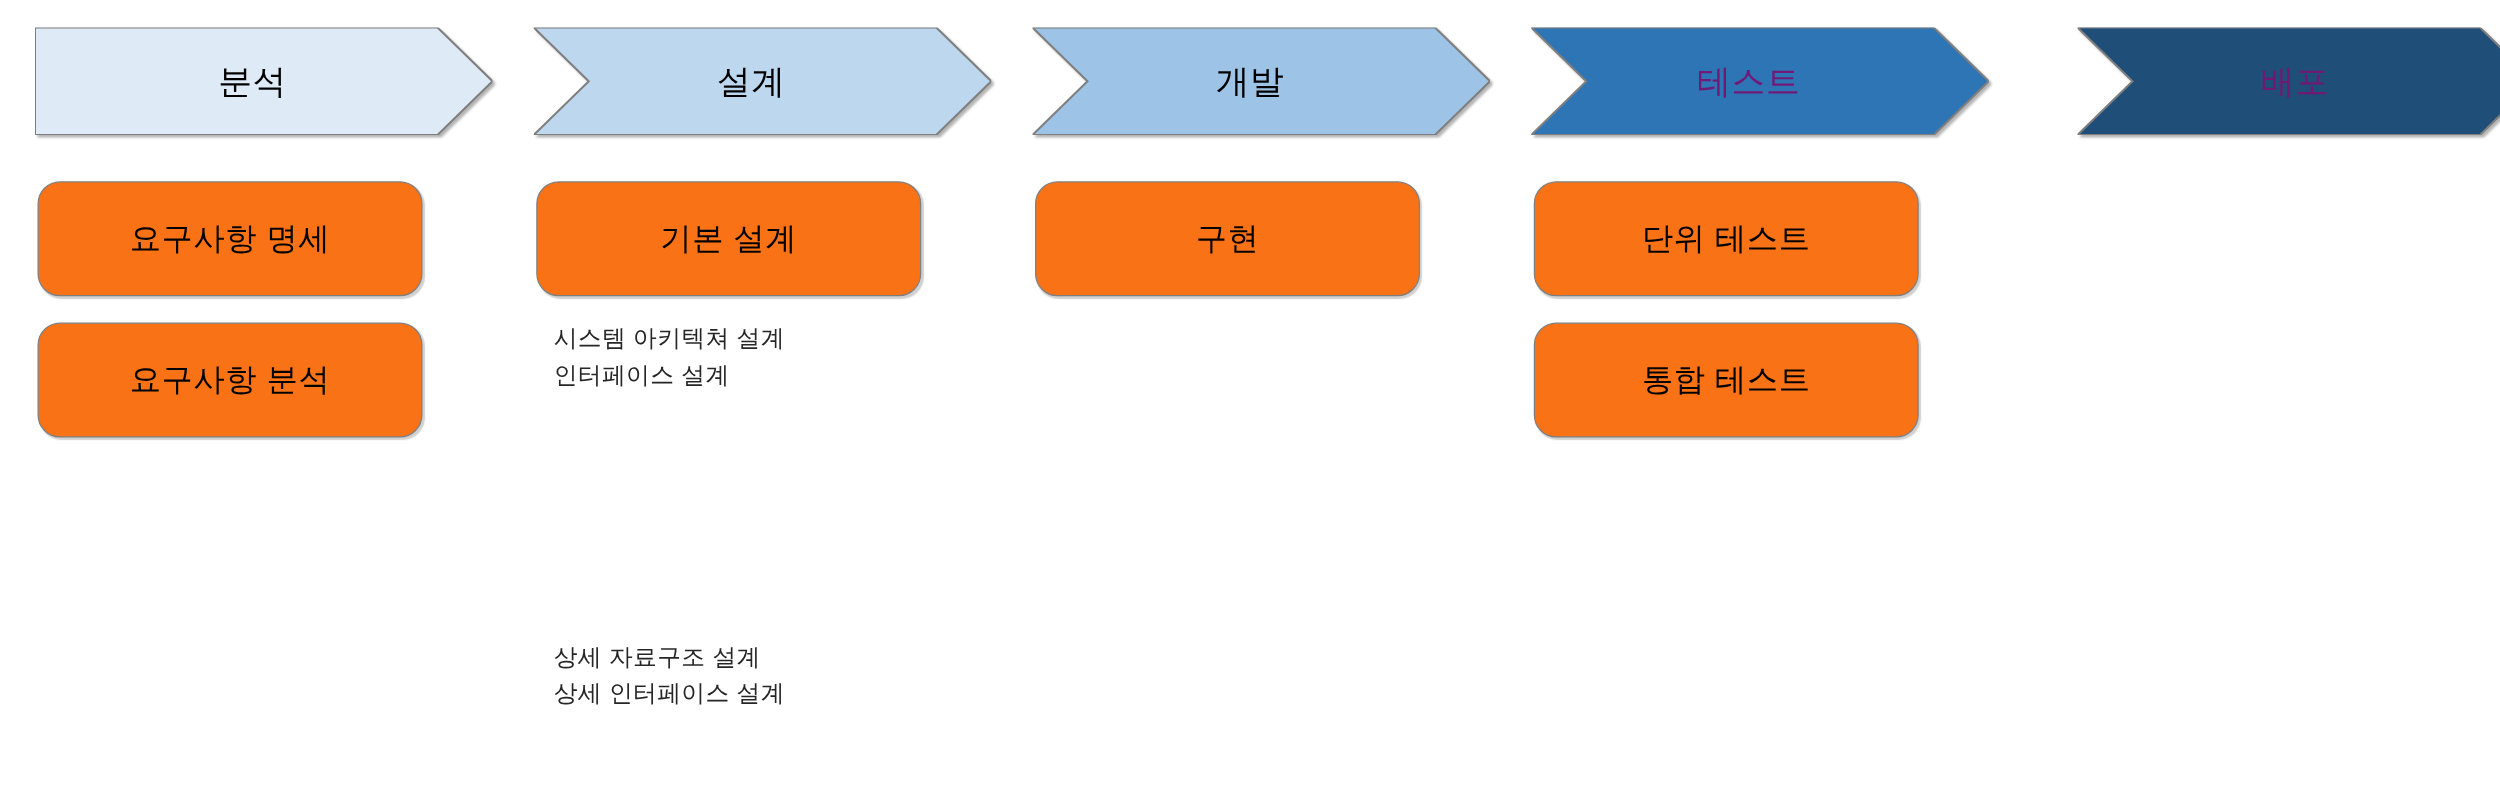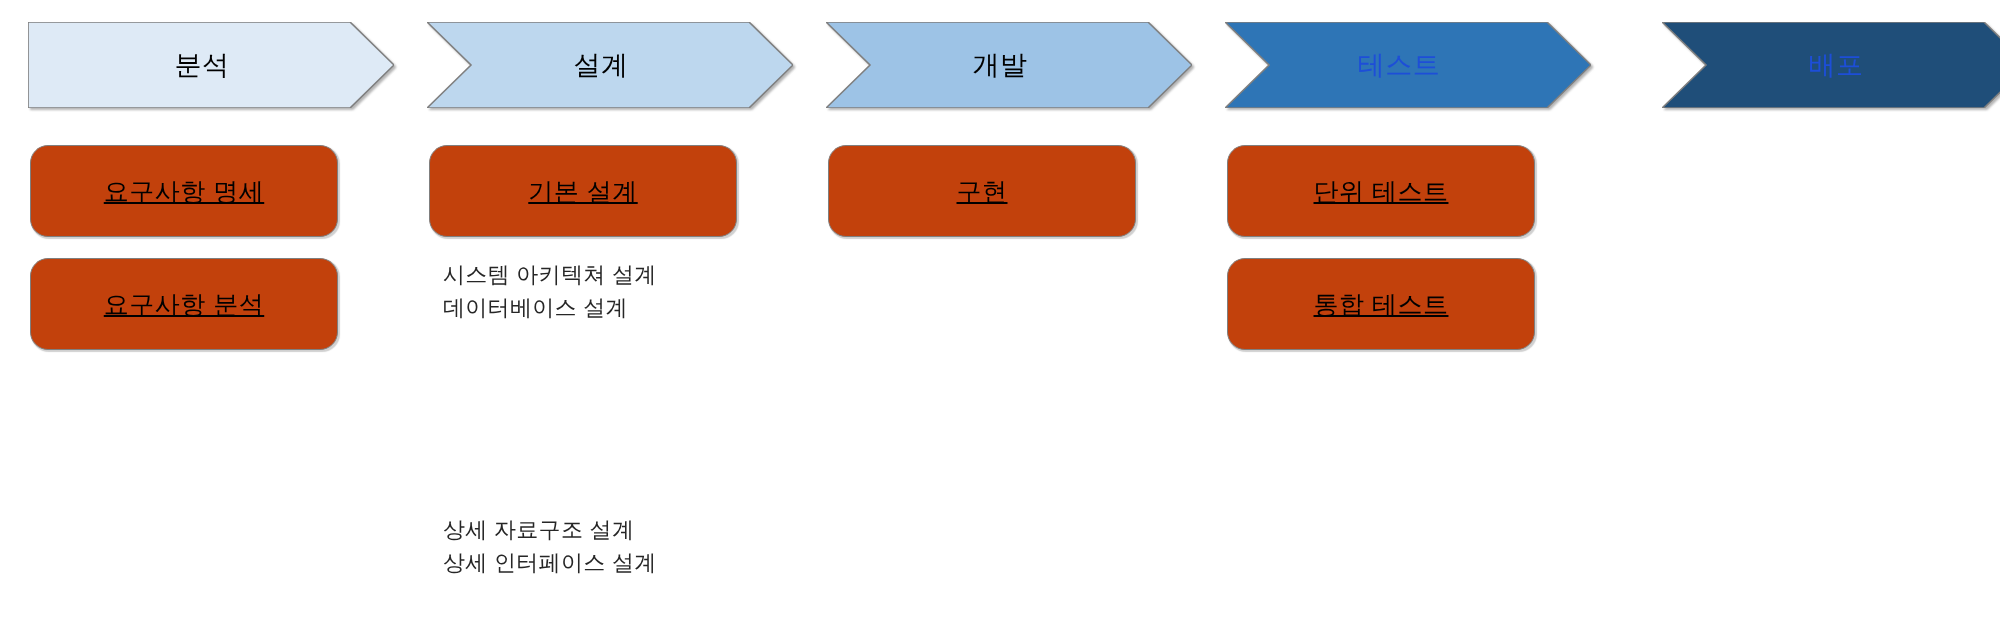--- a/index.html
+++ b/index.html
@@ -63,57 +63,56 @@
   .chevron-label {
     position: relative;
     z-index: 2;
     font-size: 27px;
     line-height: 1;
     letter-spacing: 0.5px;
     white-space: nowrap;
     transform: translateX(-9px);
   }
   .chevron-label.dark-text { color: #000000; }
-  .chevron-label.light-text { color: #1d4ed8; }
+  .chevron-label.light-text { color: #701a75; }
 
   
   .rbox {
     position: absolute;
     left: 30px;
     width: 308px;
     height: 92px;
     box-sizing: border-box;
-    background: #c2410c;
+    background: #f97316;
     border: 1.6px solid #7f7f7f;
     border-radius: 18px;
     display: flex;
     align-items: center;
     justify-content: center;
     box-shadow: 1.5px 1.5px 1px rgba(150,150,150,0.45);
-    text-decoration: underline;
   }
   .rbox-label {
     font-size: 25px;
     line-height: 1;
     color: #000000;
     white-space: nowrap;
     letter-spacing: 0.5px;
   }
 
   
   .slot-a { top: 145px; }
   .slot-b { top: 258px; text-align: center; }
   .slot-c { top: 400px; }
 
   
   .notes {
     position: absolute;
     left: 44px;
     width: 340px;
-    font-size: 22px;
+    font-size: 19px;
     line-height: 1.52;
     color: #262626;
     letter-spacing: 0.3px;
     white-space: nowrap;
   }
   .notes-a { top: 258px; }
   .notes-c { top: 513px; }
   .note-line { display: block; }
 </style>
 </head>
@@ -147,21 +146,21 @@
             </svg>
           </div>
           <span class="chevron-label dark-text">설계</span>
         </div>
       </div>
       <div class="rbox slot-a">
         <span class="rbox-label">기본 설계</span>
       </div>
       <div class="notes notes-a">
         <span class="note-line">시스템 아키텍쳐 설계</span>
-        <span class="note-line">데이터베이스 설계</span>
+        <span class="note-line">인터페이스 설계</span>
       </div>
       <div class="notes notes-c">
         <span class="note-line">상세 자료구조 설계</span>
         <span class="note-line">상세 인터페이스 설계</span>
       </div>
     </div>
     <div class="column col-2">
       <div class="chevron-wrap">
         <div class="chevron">
           <div class="shape">

